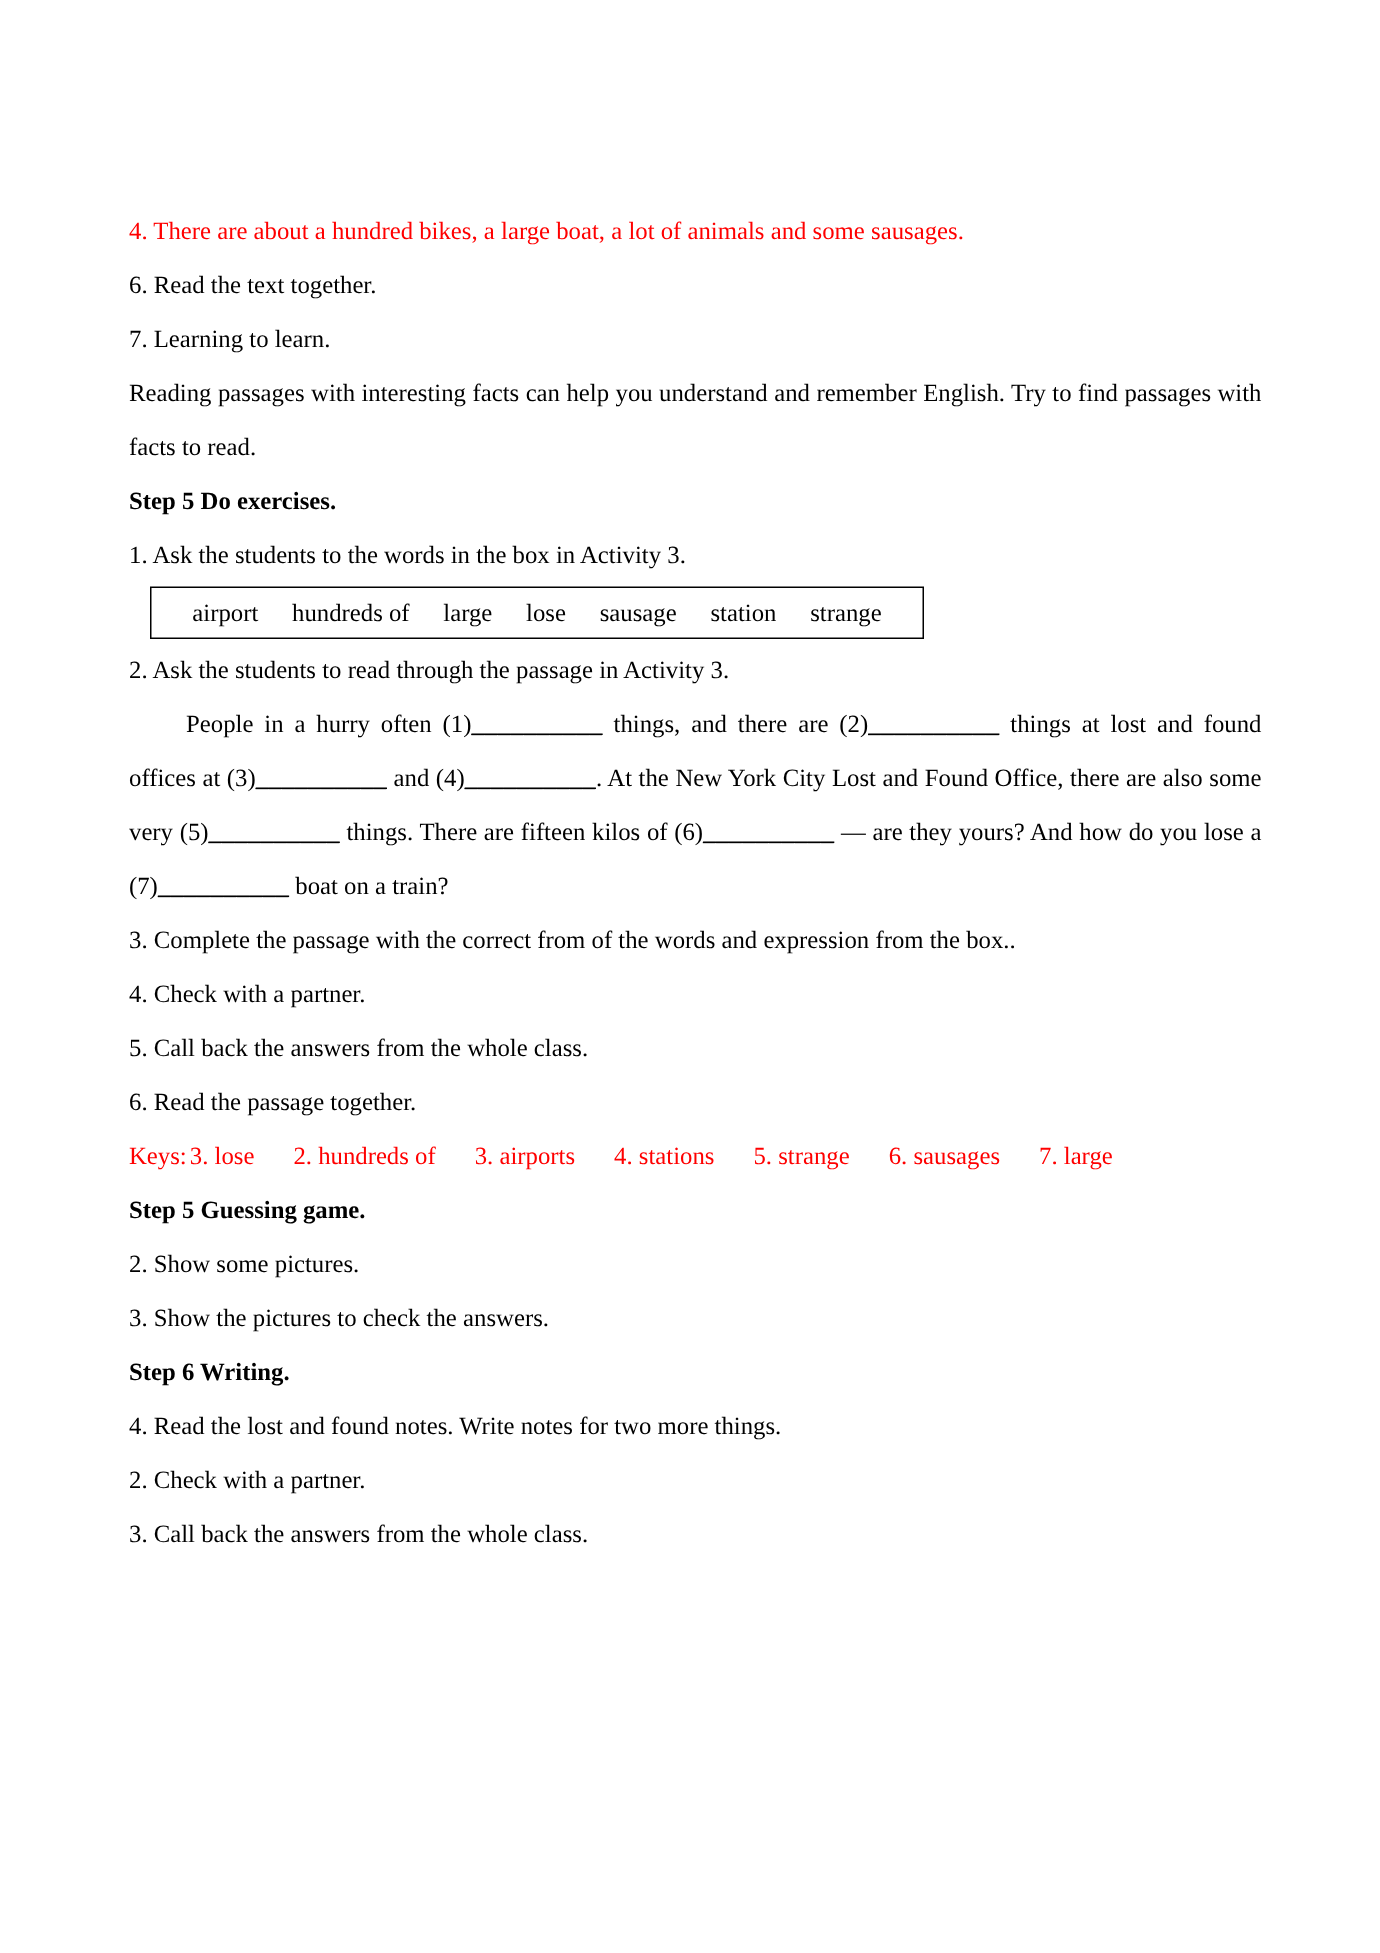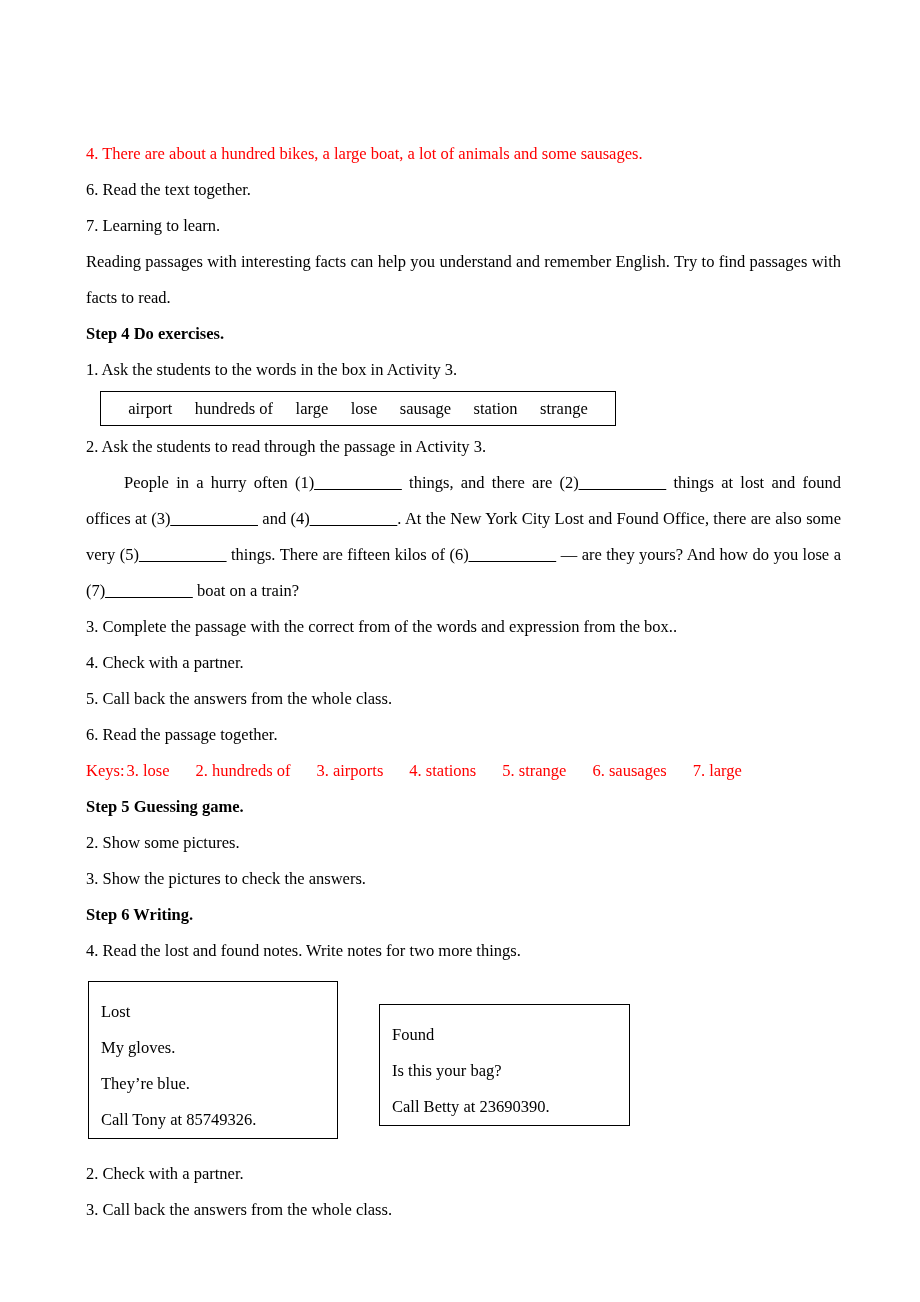--- a/index.html
+++ b/index.html
@@ -112,21 +112,21 @@
 </head>
 <body>
 
 <div class="page">
 
   <p class="line red">4. There are about a hundred bikes, a large boat, a lot of animals and some sausages.</p>
   <p class="line">6. Read the text together.</p>
   <p class="line">7. Learning to learn.</p>
   <p class="para">Reading passages with interesting facts can help you understand and remember English. Try to find passages with facts to read.</p>
 
-  <p class="line bold">Step 4 Do exercises.</p>
+  <p class="line bold">Step 5 Do exercises.</p>
   <p class="line">1. Ask the students to the words in the box in Activity 3.</p>
 
   <div class="wordbox-wrap">
     <div class="wordbox">
       <span>airport</span>
       <span>hundreds of</span>
       <span>large</span>
       <span>lose</span>
       <span>sausage</span>
       <span>station</span>
@@ -145,30 +145,17 @@
 
   <p class="keys"><span class="k-label">Keys:</span><span class="k-item">3. lose</span><span class="k-item">2. hundreds of</span><span class="k-item">3. airports</span><span class="k-item">4. stations</span><span class="k-item">5. strange</span><span class="k-item">6. sausages</span><span class="k-item">7. large</span></p>
 
   <p class="line bold">Step 5 Guessing game.</p>
   <p class="line">2. Show some pictures.</p>
   <p class="line">3. Show the pictures to check the answers.</p>
 
   <p class="line bold">Step 6 Writing.</p>
   <p class="line">4. Read the lost and found notes. Write notes for two more things.</p>
 
-  <div class="notes-area">
-    <div class="note note-lost">
-      <div class="nline">Lost</div>
-      <div class="nline">My gloves.</div>
-      <div class="nline">They’re blue.</div>
-      <div class="nline">Call Tony at 85749326.</div>
-    </div>
-    <div class="note note-found">
-      <div class="nline">Found</div>
-      <div class="nline">Is this your bag?</div>
-      <div class="nline">Call Betty at 23690390.</div>
-    </div>
-  </div>
 
   <p class="line">2. Check with a partner.</p>
   <p class="line">3. Call back the answers from the whole class.</p>
 
 </div>
 
 </body></html>

